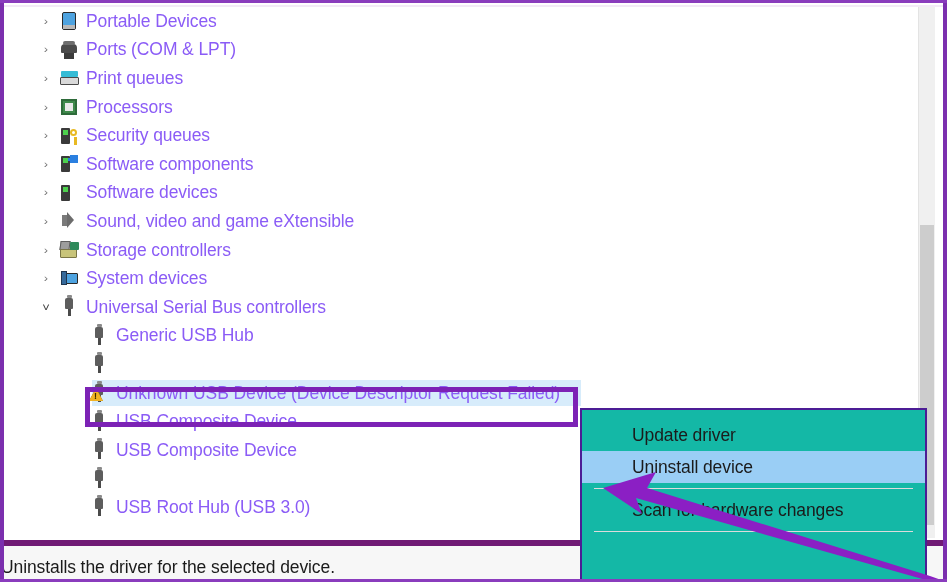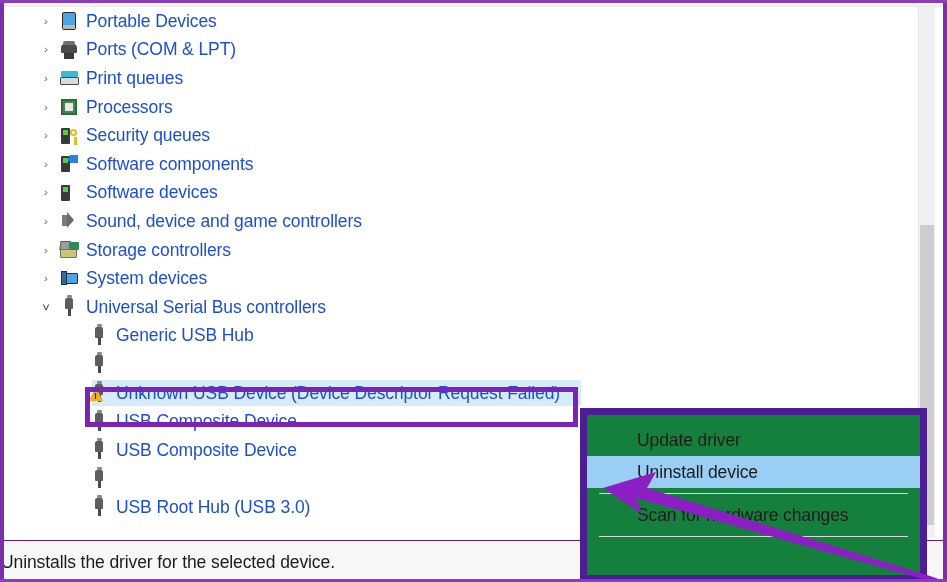--- a/index.html
+++ b/index.html
@@ -89,21 +89,21 @@
     width: 20px;
     min-width: 20px;
     height: 20px;
     margin-left: 4px;
     margin-right: 7px;
     position: relative;
     display: inline-block;
   }
   .row .label {
     font-size: 17.5px;
-    color: #1d4ed8;
+    color: #8b5cf6;
     letter-spacing: -0.1px;
     font-family: "Liberation Sans", "DejaVu Sans", sans-serif;
   }
   .row.child .chev { margin-left: 63px; }
   .row.child .ico { margin-left: 4px; }
 
   
   .row.selected .selbg {
     position: absolute;
     left: 88px;
@@ -202,42 +202,42 @@
   }
 
   
   #statusbar {
     position: absolute;
     left: 4px;
     top: 540px;
     width: 939px;
     height: 39px;
     background: #f7f7f7;
-    border-top: 1px solid #701a75;
+    border-top: 6px solid #701a75;
     box-sizing: border-box;
   }
   #statusbar .txt {
     position: absolute;
     left: -3px;
     top: 11px;
     font-size: 17.5px;
     color: #1b1b1b;
     white-space: nowrap;
     letter-spacing: -0.1px;
   }
 
   
   #ctxmenu {
     position: absolute;
     left: 580px;
     top: 408px;
     width: 347px;
     height: 174px;
-    background: #15803d;
-    border: 7px solid #4c1d95;
+    background: #14b8a6;
+    border: 2px solid #4c1d95;
     box-sizing: border-box;
     z-index: 40;
   }
   #ctxmenu .mi {
     position: relative;
     height: 32px;
     display: flex;
     align-items: center;
     padding-left: 50px;
     font-size: 17.5px;
@@ -312,21 +312,21 @@
           <span class="ico">
             <span class="ic-tower"></span>
           </span>
           <span class="label">Software devices</span>
         </div>
         <div class="row">
           <span class="chev">›</span>
           <span class="ico">
             <span class="ic-spk"></span>
           </span>
-          <span class="label">Sound, device and game controllers</span>
+          <span class="label">Sound, video and game eXtensible</span>
         </div>
         <div class="row">
           <span class="chev">›</span>
           <span class="ico">
             <span class="ic-stor-d"></span>
             <span class="ic-stor"></span>
           </span>
           <span class="label">Storage controllers</span>
         </div>
         <div class="row">

